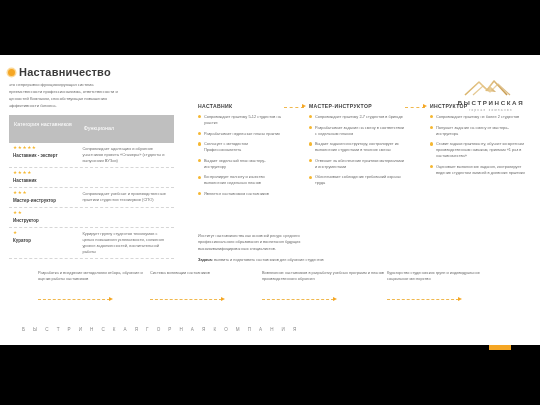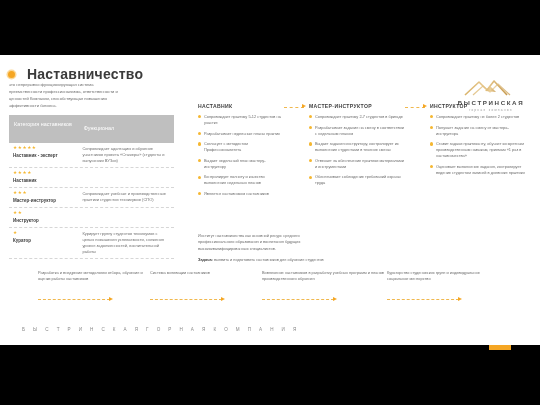--- a/index.html
+++ b/index.html
@@ -21,21 +21,21 @@
     background:#f5a623;
   }
 
   
   .title-row{position:absolute;left:8px;top:11px;display:flex;align-items:center;gap:4px;}
   .bullet-dot{
     width:7px;height:7px;border-radius:50%;
     background:#f5a623;flex:0 0 auto;
     box-shadow:0 0 0 1.5px #fbd99a;
   }
-  .title-text{font-size:14px;font-weight:bold;color:#3b3b3b;letter-spacing:.2px;margin-left:8px;}
+  .title-text{font-size:11px;font-weight:bold;color:#3b3b3b;letter-spacing:.2px;}
   .intro{
     position:absolute;left:9px;top:26px;width:118px;
     font-size:4.1px;line-height:1.75;color:#6f6f6f;
   }
 
   
   .logo{position:absolute;left:447px;top:22px;width:88px;text-align:center;}
   .logo svg{display:block;margin:0 auto;}
   .logo-name{font-size:6.2px;letter-spacing:1.6px;color:#4a4a4a;margin-top:2px;font-weight:bold;}
   .logo-sub{font-size:3.1px;letter-spacing:1.3px;color:#9a9a9a;margin-top:1.5px;}

